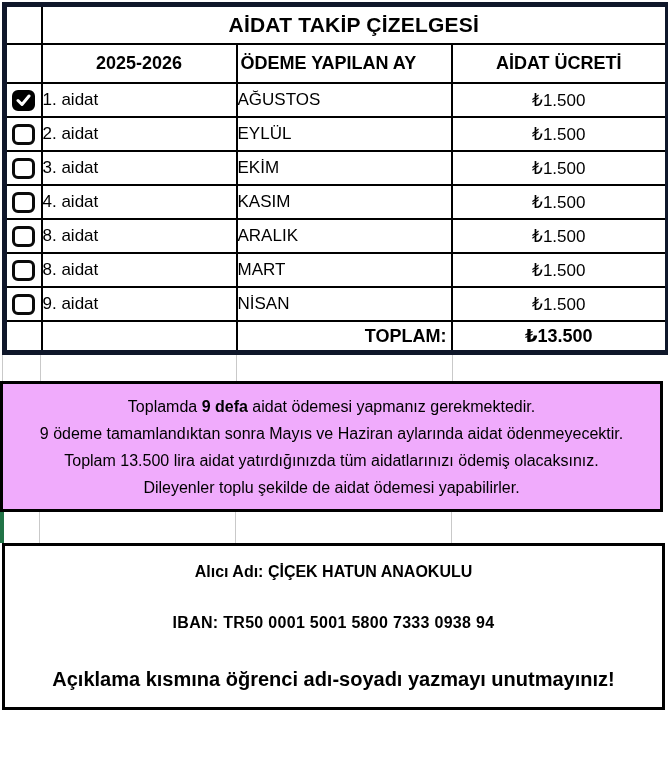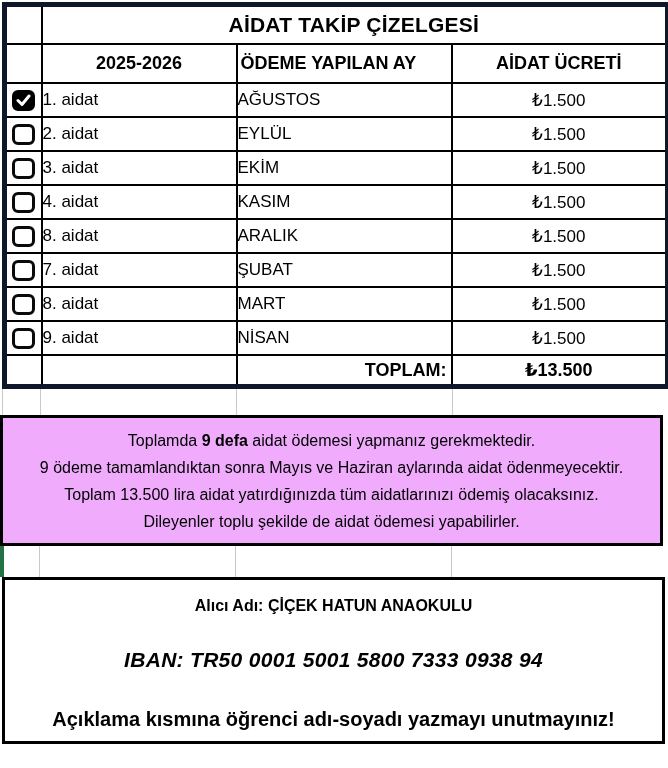--- a/index.html
+++ b/index.html
@@ -75,21 +75,21 @@
     text-align:center;font-size:16px;line-height:27px;
   }
   .note-box b{font-weight:bold;}
 
   
   .pay-box{
     box-sizing:border-box;margin-left:2px;width:663px;height:167px;
     border:3px solid #000;background:#fff;text-align:center;
   }
   .pay-line1{padding-top:17px;font-weight:bold;font-size:16px;}
-  .pay-line2{padding-top:33px;font-weight:bold;font-size:21px;letter-spacing:.3px;font-style:italic;}
+  .pay-line2{padding-top:33px;font-weight:bold;font-size:16px;letter-spacing:.3px;}
   .pay-line3{padding-top:36px;font-weight:bold;font-size:20px;}
 </style>
 </head>
 <body>
 
 <div class="sheet">
 
   <table class="dues">
     <colgroup>
         <col style="width:37px">
@@ -152,28 +152,20 @@
     <tr class="r-data">
       <td class="cb-cell">
         <span class="checkbox"></span>
       </td>
       <td class="c1">8. aidat</td>
       <td class="c2">ARALIK</td>
       <td class="c3">₺1.500</td>
     </tr>
 
 
-    <tr class="r-data">
-      <td class="cb-cell">
-        <span class="checkbox"></span>
-      </td>
-      <td class="c1">7. aidat</td>
-      <td class="c2">ŞUBAT</td>
-      <td class="c3">₺1.500</td>
-    </tr>
 
     <tr class="r-data">
       <td class="cb-cell">
         <span class="checkbox"></span>
       </td>
       <td class="c1">8. aidat</td>
       <td class="c2">MART</td>
       <td class="c3">₺1.500</td>
     </tr>
 

